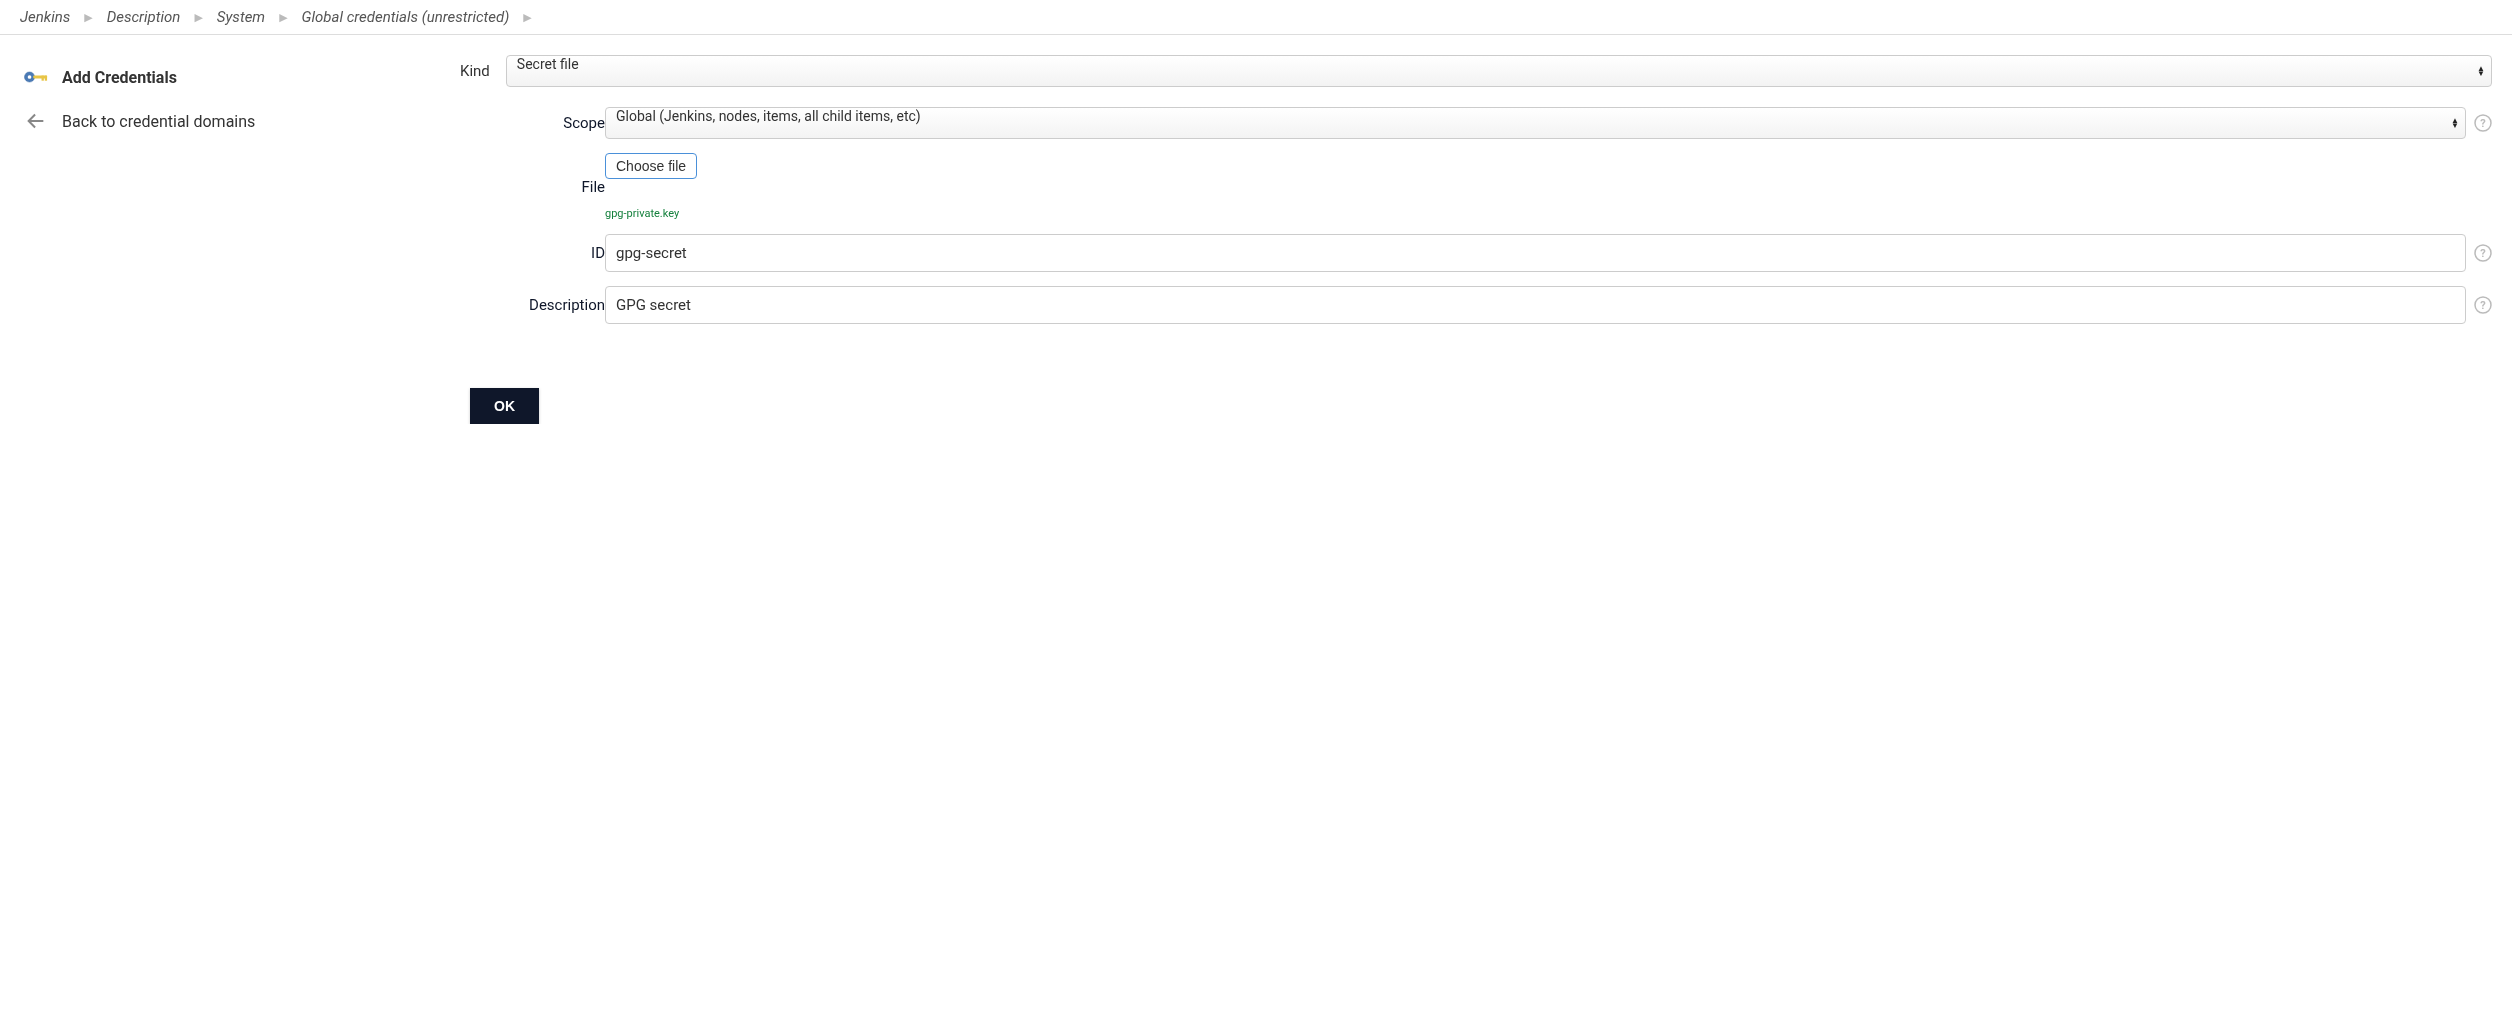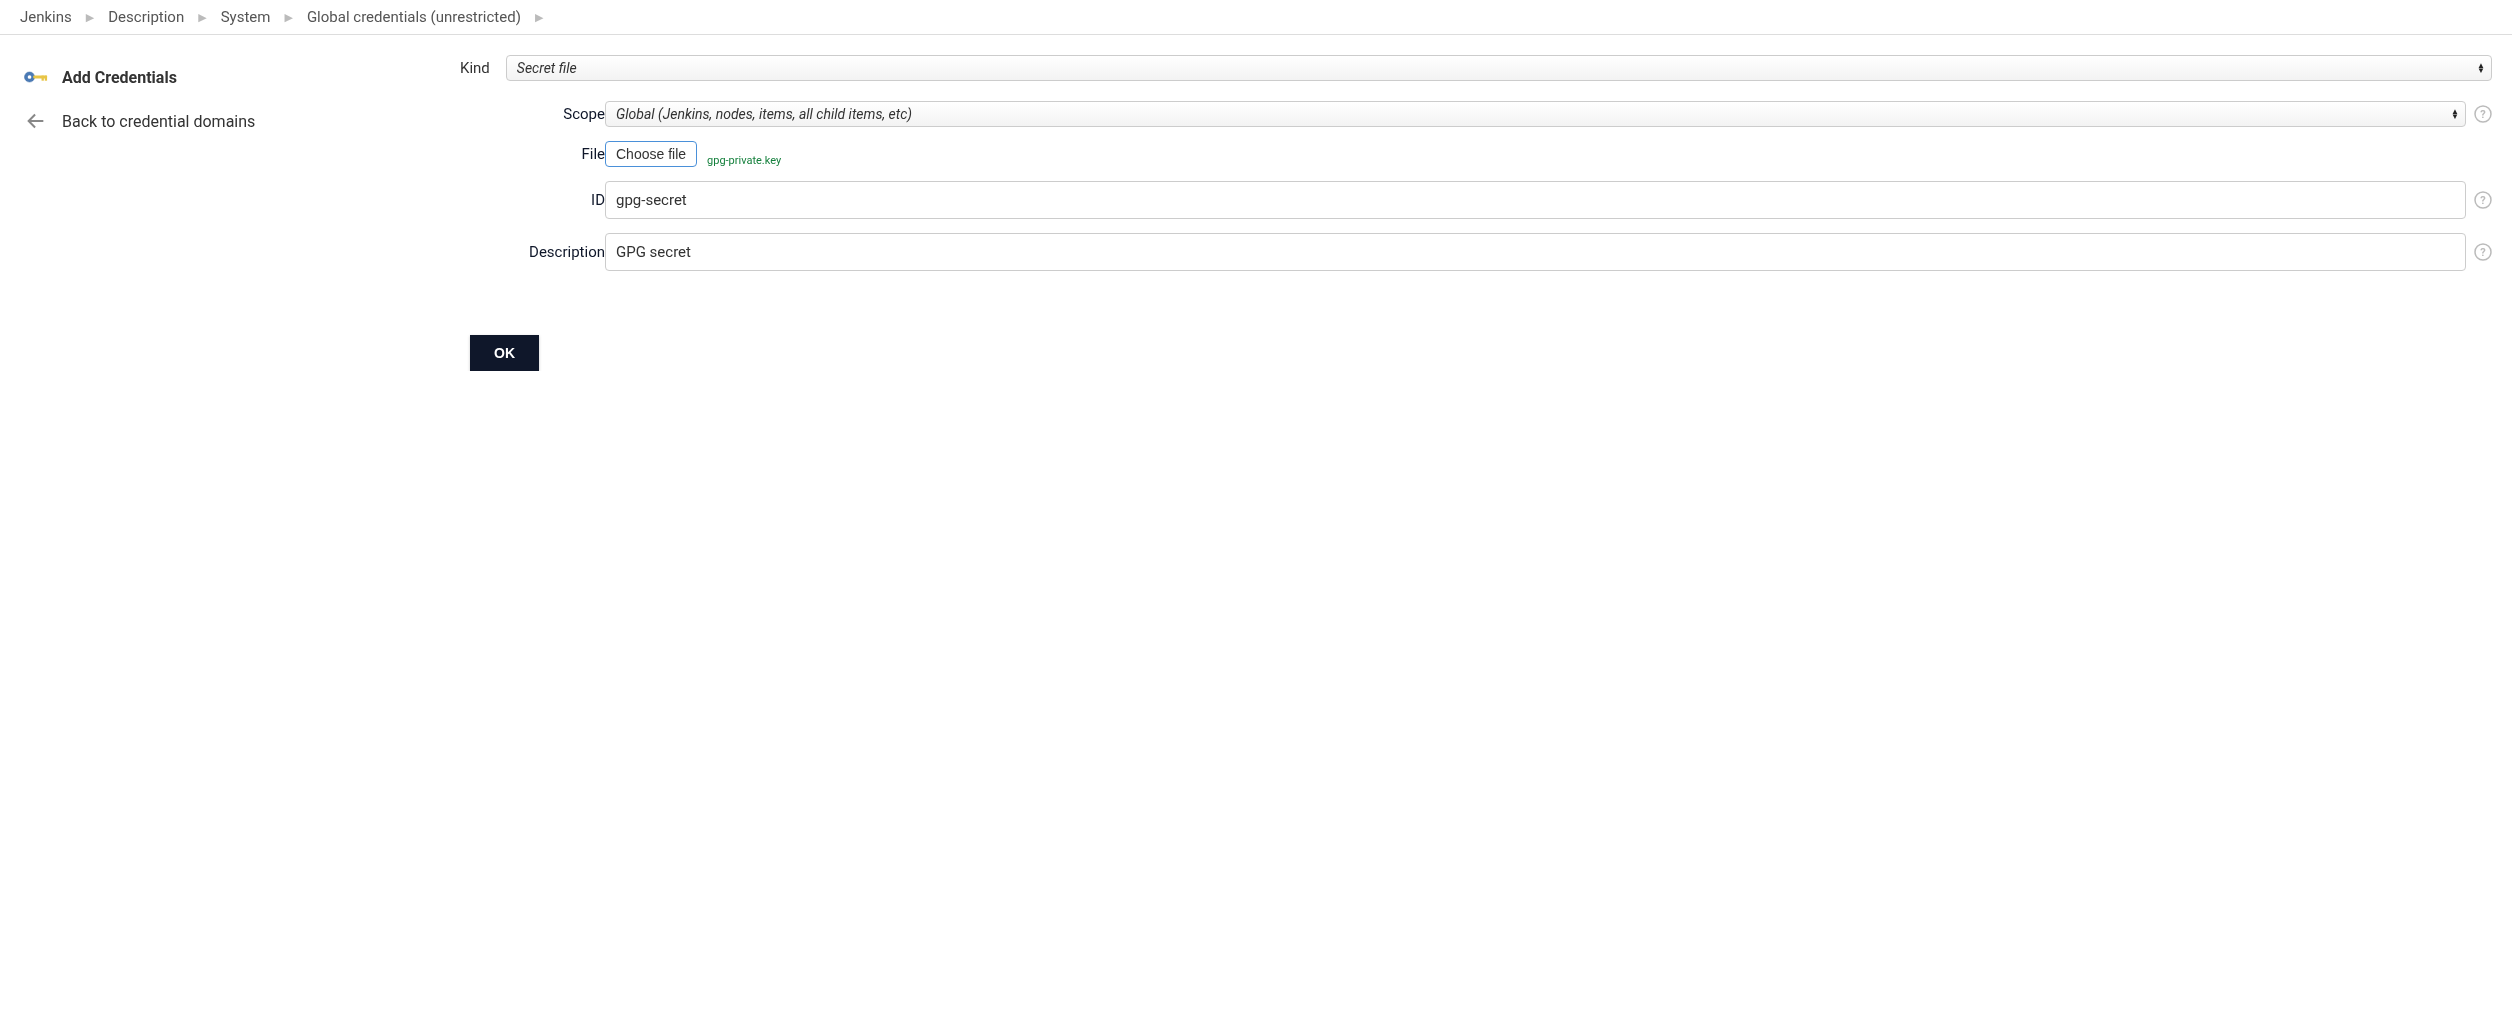--- a/index.html
+++ b/index.html
@@ -20,20 +20,21 @@
       align-items: center;
       padding: 8px 20px;
       border-bottom: 1px solid #ddd;
       gap: 8px;
       font-size: 15px;
       color: #666;
     }
     .breadcrumb-item {
       color: #555;
       cursor: pointer;
+      font-style: italic;
     }
     .breadcrumb-sep {
       color: #bbb;
       font-size: 11px;
       padding: 0 6px;
     }
     
     
     .main {
       display: flex;
@@ -107,28 +108,27 @@
       align-items: center;
       margin-bottom: 14px;
     }
     
     .select-wrap {
       flex: 1;
       position: relative;
       background: linear-gradient(#fff, #f3f3f3);
       border: 1px solid #ccc;
       border-radius: 4px;
-      height: 26px;
-      display: flex;
-      align-items: center;
+      height: 32px;
+      display: flex;
+      align-items: flex-start;
       padding: 0 24px 0 10px;
       font-size: 14px;
       color: #333;
       cursor: pointer;
-      font-style: italic;
     }
     .select-arrows {
       position: absolute;
       right: 6px;
       top: 50%;
       transform: translateY(-50%);
       display: flex;
       flex-direction: column;
       line-height: 5px;
       font-size: 8px;
@@ -141,22 +141,23 @@
       border: 1px solid #ccc;
       border-radius: 4px;
       padding: 0 10px;
       font-size: 15px;
       color: #333;
       font-family: inherit;
     }
     
     .file-chooser {
       display: inline-flex;
-      align-items: flex-end;
-      gap: 10px;
+      align-items: flex-start;
+      gap: 28px;
+      flex-direction: column;
     }
     .choose-file-btn {
       border: 1.5px solid #4a90d9;
       background: #fff;
       border-radius: 4px;
       padding: 4px 10px;
       font-size: 14px;
       color: #333;
       cursor: pointer;
     }

